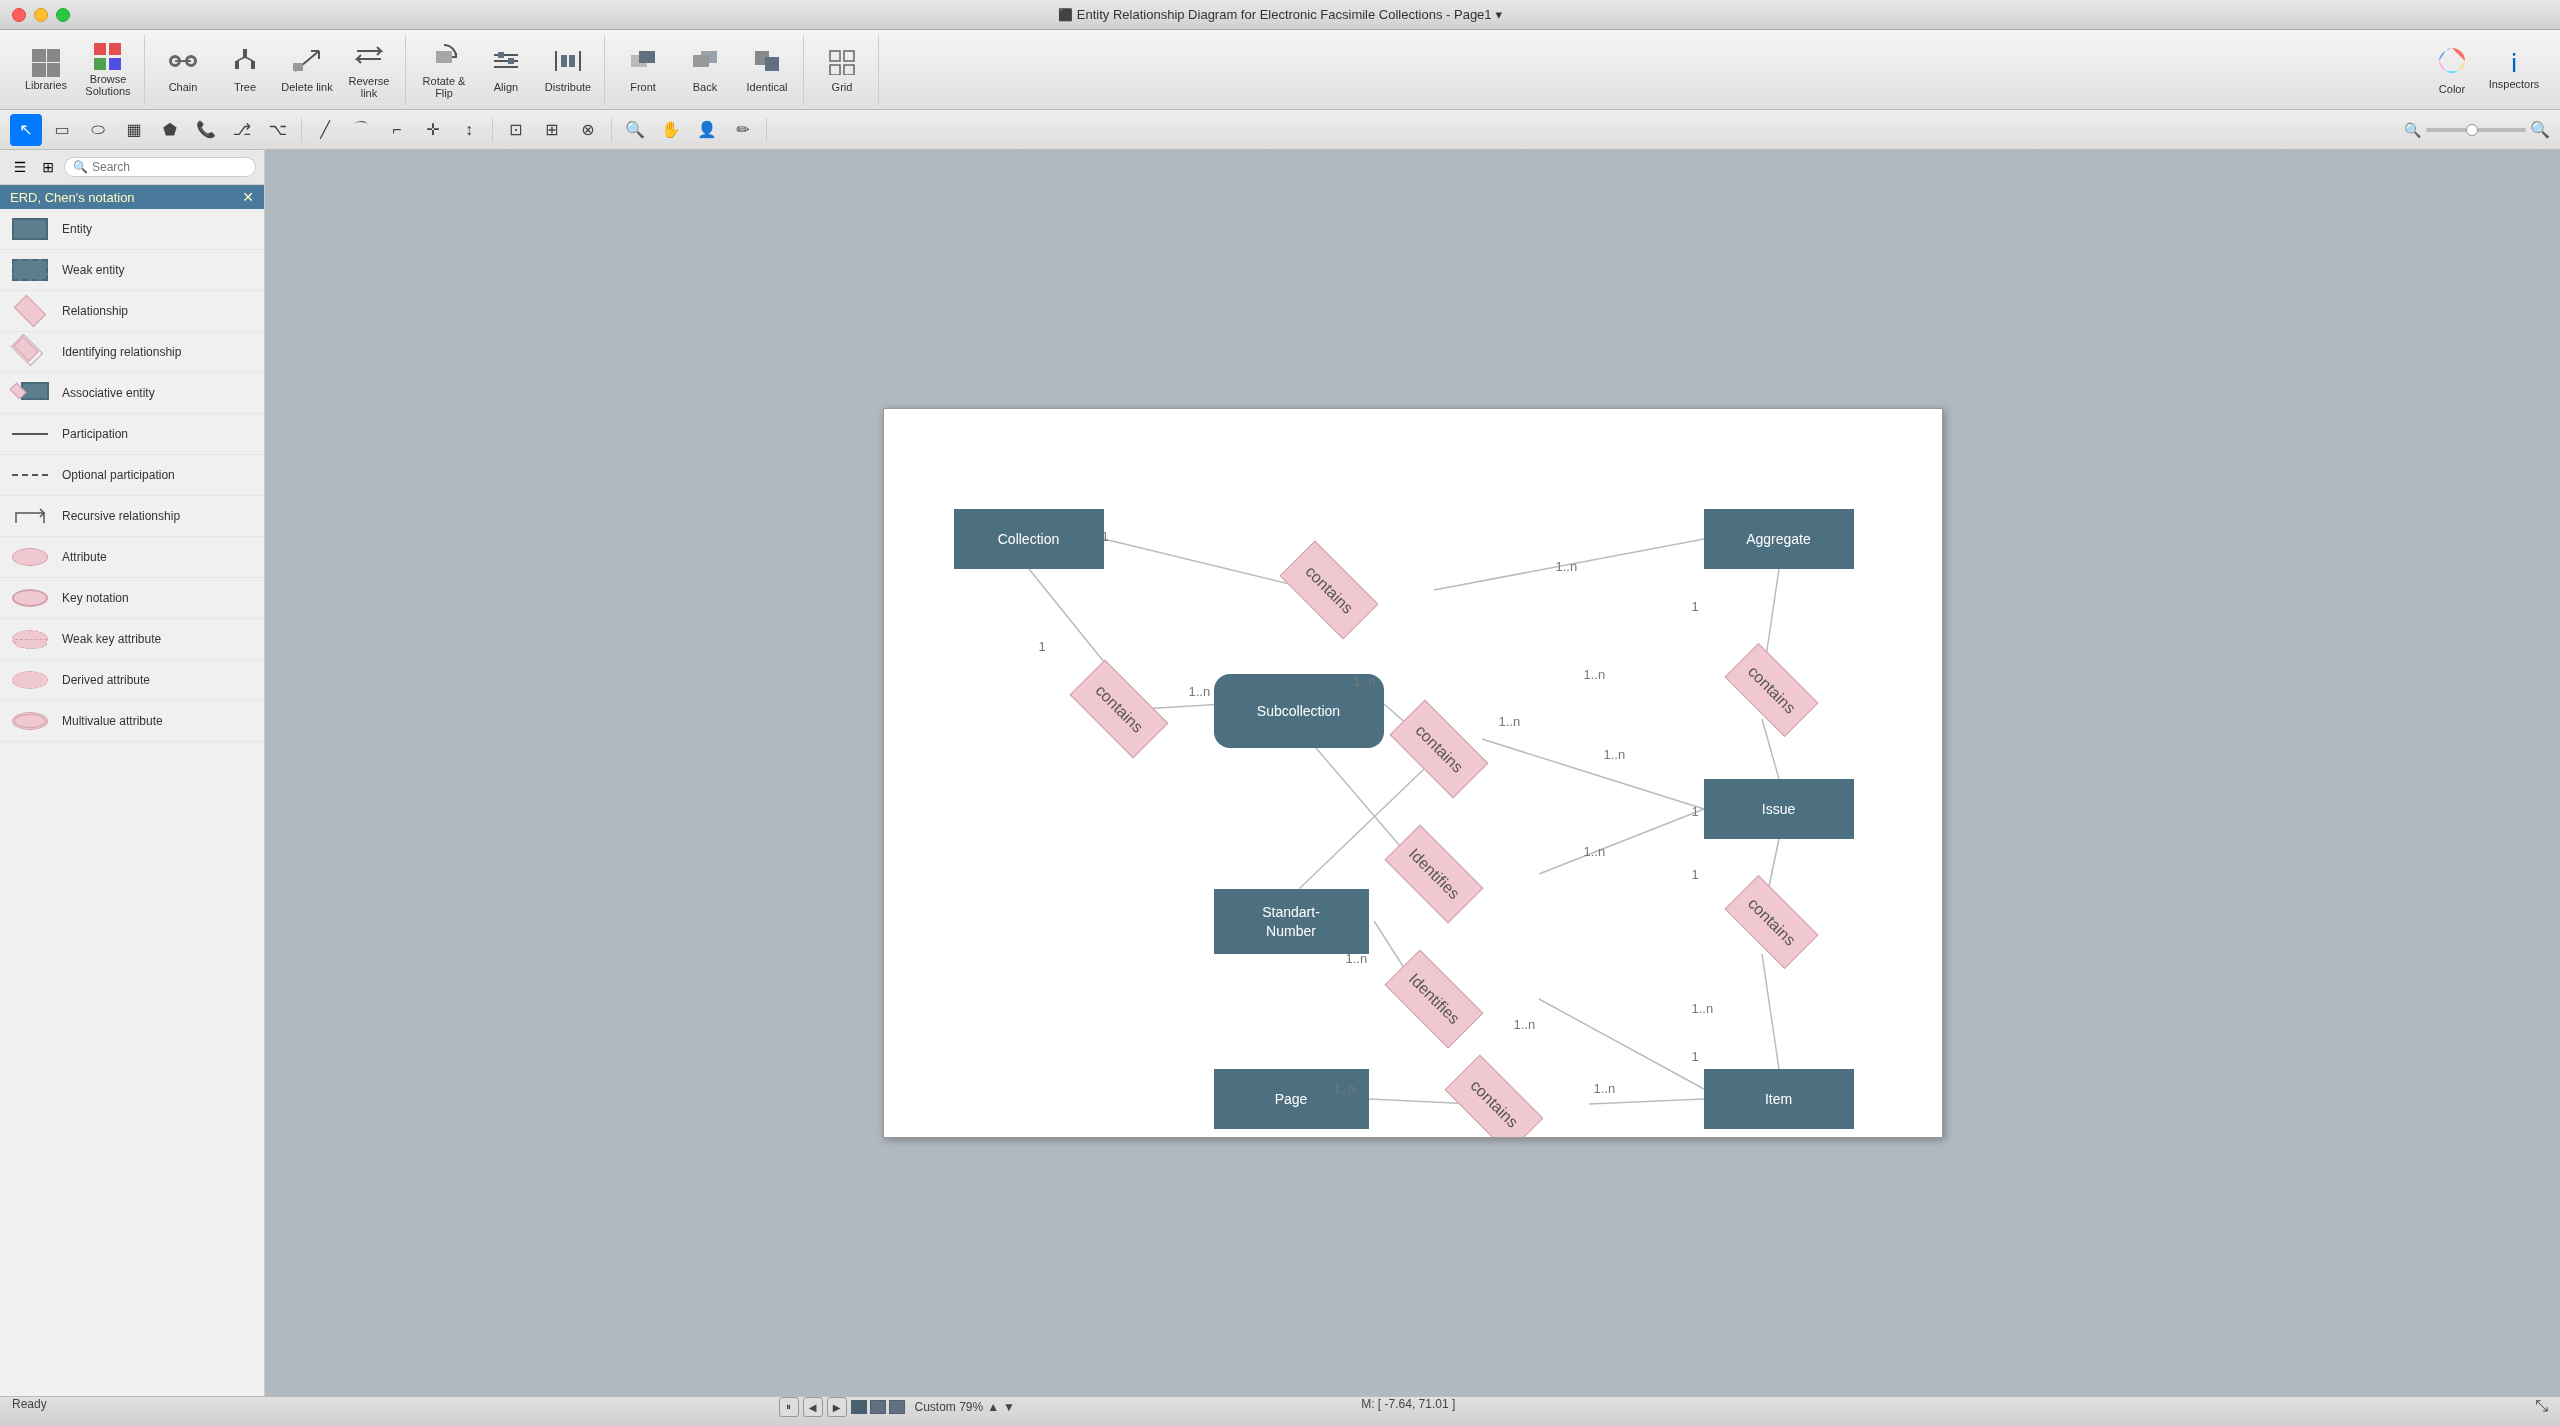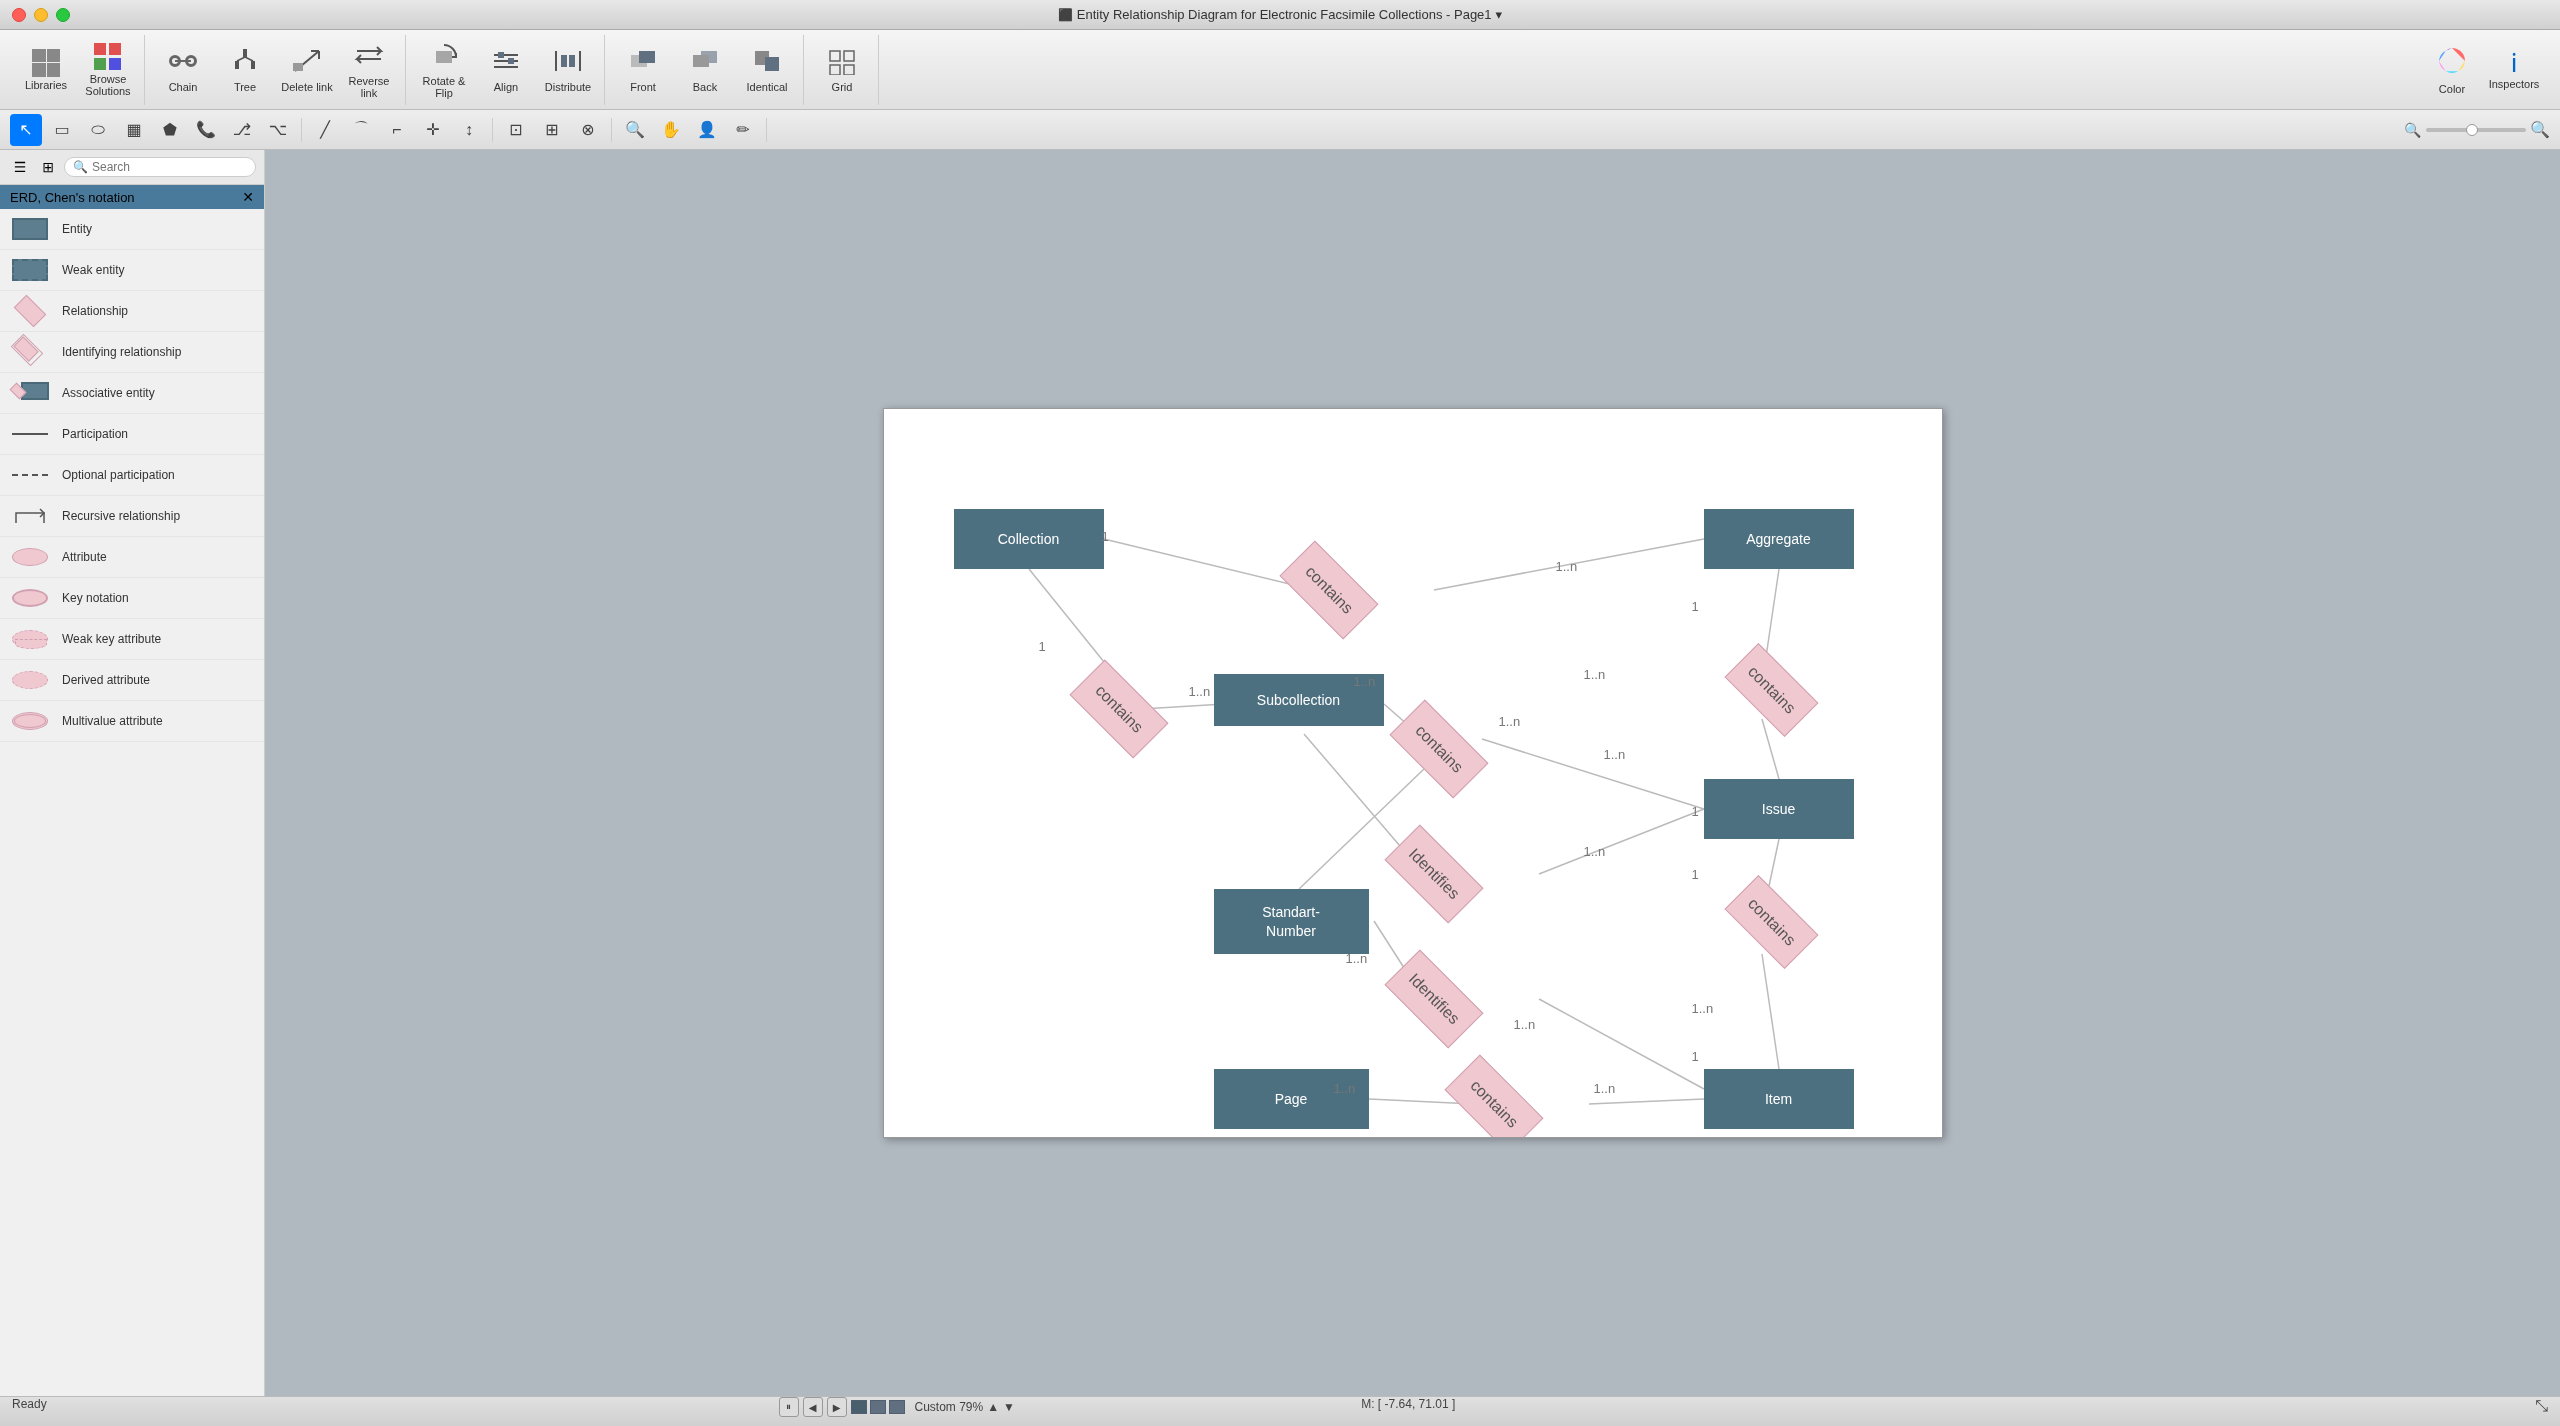--- a/index.html
+++ b/index.html
@@ -142,21 +142,21 @@
       display: flex; align-items: center;
       background: white; border: 1px solid #ccc; border-radius: 10px;
       padding: 2px 8px; gap: 4px;
     }
     #search-bar input {
       border: none; outline: none; font-size: 12px; flex: 1; background: transparent;
     }
 
     #panel-category {
       background: #4a7a9b;
-      color: #000000;
+      color: #fef9c3;
       padding: 4px 10px;
       font-size: 13px;
       display: flex;
       align-items: center;
       justify-content: space-between;
     }
     .panel-close-btn { cursor: pointer; font-size: 14px; }
 
     .shape-list { overflow-y: auto; flex: 1; }
     .shape-item {
@@ -668,21 +668,21 @@
       <div class="erd-entity" style="left:820px;top:100px;width:150px;height:60px;">
         <span>Aggregate</span>
       </div>
 
       <div class="erd-relationship" style="left:380px;top:145px;width:130px;height:72px;">
         <div class="erd-relationship-inner" style="width:90px;height:50px;">
           <span class="erd-relationship-label">contains</span>
         </div>
       </div>
 
-      <div class="erd-entity" style="left:330px;top:265px;width:170px;height:52px;">
+      <div class="erd-entity" style="left:330px;top:265px;width:170px;height:74px;border-radius:16px;">
         <span>Subcollection</span>
       </div>
 
       <div class="erd-relationship" style="left:170px;top:265px;width:130px;height:70px;">
         <div class="erd-relationship-inner" style="width:90px;height:50px;">
           <span class="erd-relationship-label">contains</span>
         </div>
       </div>
 
       <div class="erd-relationship" style="left:490px;top:305px;width:130px;height:70px;">

